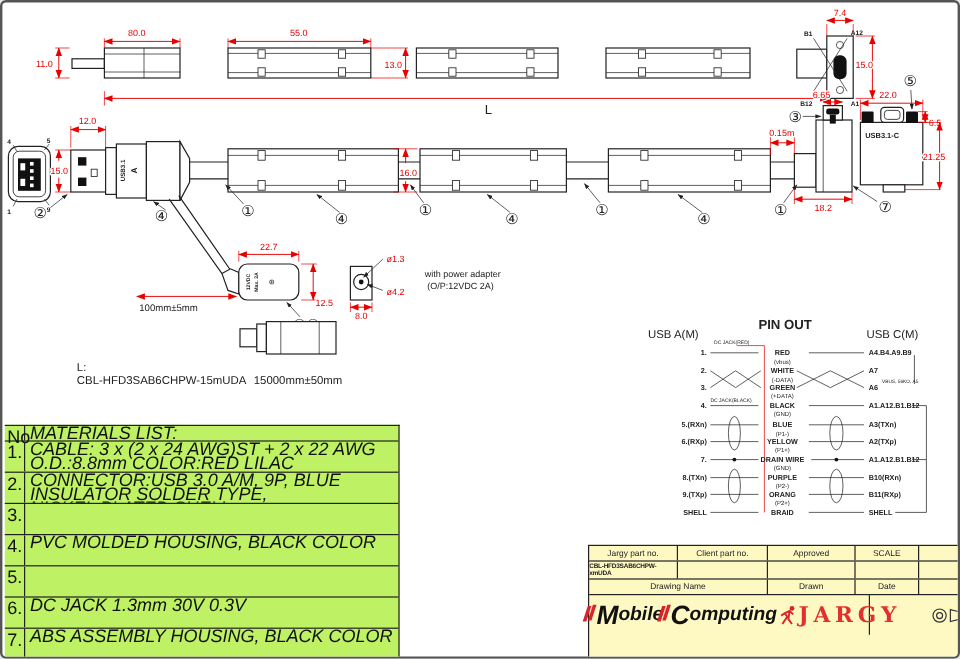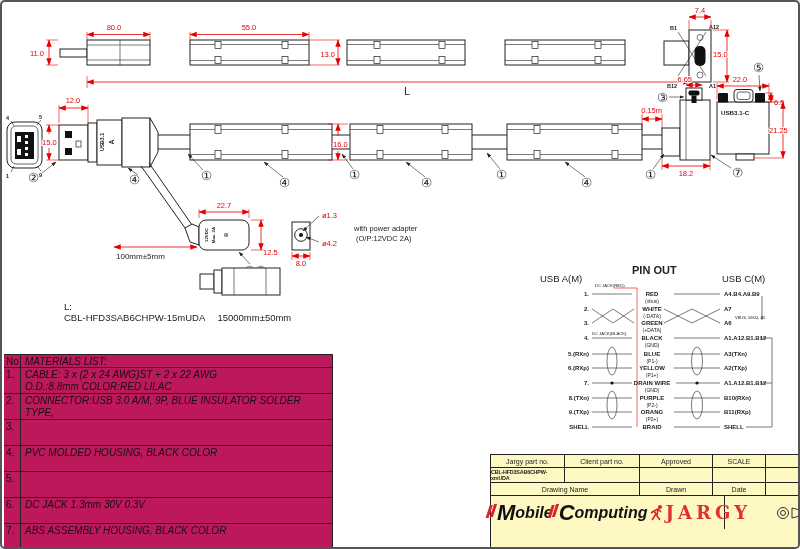--- a/index.html
+++ b/index.html
@@ -15,24 +15,24 @@
   .r{stroke:#e60000;fill:none;stroke-width:.8;}
   .rx{stroke:#e60000;fill:none;stroke-width:.6;}
   .dimtxt{fill:#e60000;font-size:7.5px;paint-order:stroke;stroke:#fff;stroke-width:2px;}
   .co{font-size:12.5px;fill:#222;}
   .sm{font-size:5.5px;font-weight:bold;}
   .pin{font-size:6px;font-weight:bold;}
   .sub{font-size:5px;}
   .gray{stroke:#555;fill:none;stroke-width:.8;}
   
   .lnote{position:absolute;left:62px;top:299px;font-size:9.5px;color:#222;line-height:11px;}
-  .lnote .val{margin-left:10px;}
+  .lnote .val{margin-left:4px;}
   
   .mt{position:absolute;left:2px;top:352px;width:329px;height:195px;border:1px solid #222;
-      border-left:none;background:#be185d;box-sizing:border-box;font-size:10px;color:#111;}
+      border-left:none;background:#bef264;box-sizing:border-box;font-size:15px;color:#111;}
   .mt .mrow{display:flex;border-bottom:1px solid #222;box-sizing:border-box;}
   .mt .mrow:last-child{border-bottom:none;}
   .mt .num{width:17px;border-right:1px solid #222;box-sizing:border-box;padding:1px 2px 0 2px;flex:none;}
   .mt .desc{padding:1px 0 0 4px;line-height:11.5px;font-style:italic;}
   .mt .hrow{height:13px;}
   .mt .drow{height:26px;overflow:hidden;}
   
   .tb{position:absolute;left:488px;top:452px;width:366px;height:95px;border:1px solid #222;
       background:#fef9c3;box-sizing:border-box;font-size:7px;color:#222;}
   .tb .trow{display:flex;border-bottom:1px solid #222;box-sizing:border-box;}

